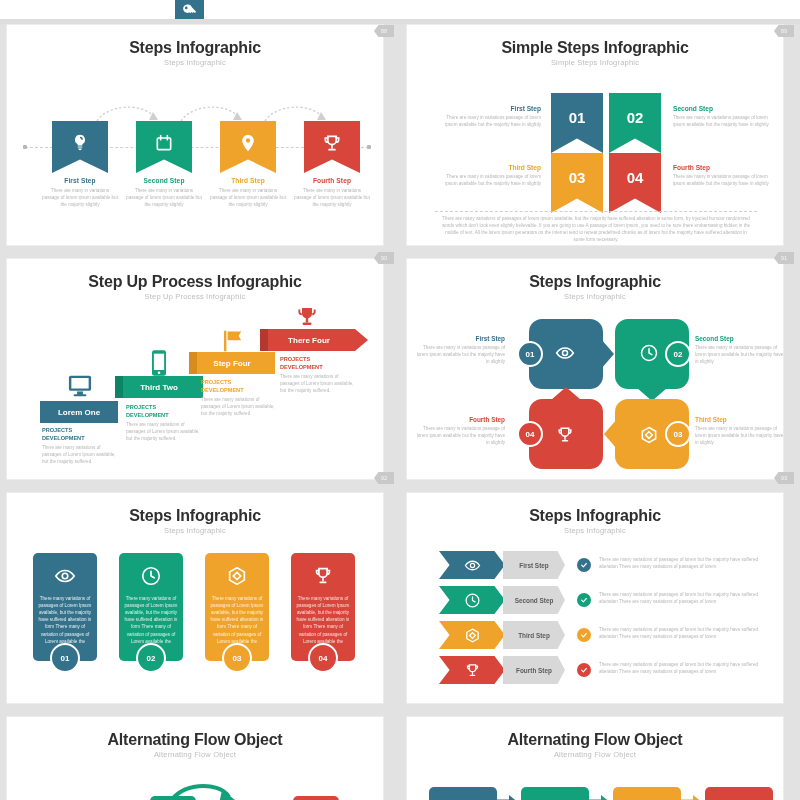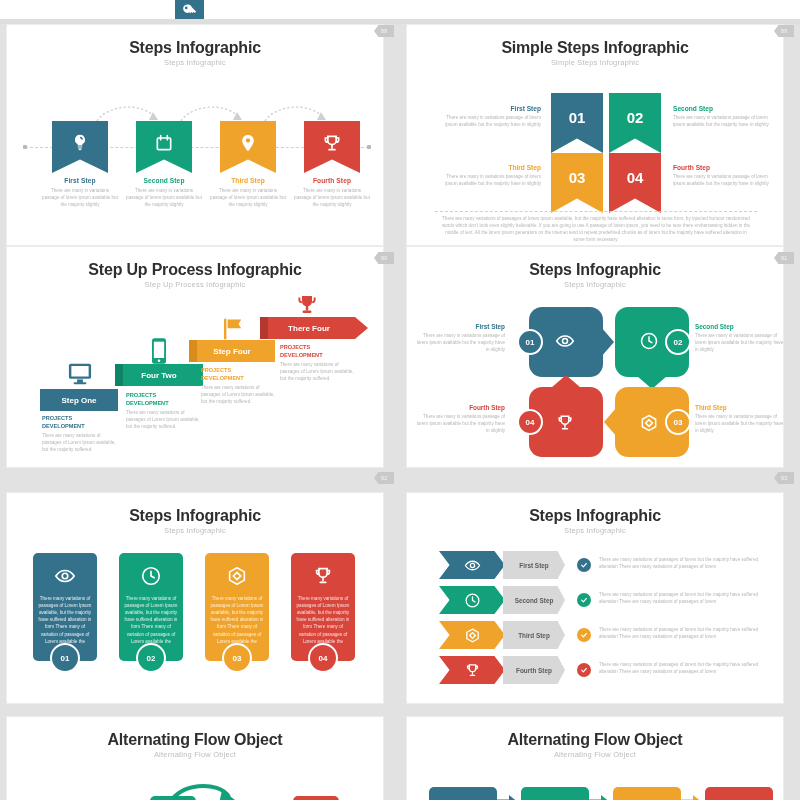--- a/index.html
+++ b/index.html
@@ -30,21 +30,21 @@
   .grid{
     position:absolute; left:0; top:24px; width:800px; height:776px;
   }
   .slide{
     position:absolute; background:#ffffff; overflow:hidden;
     border:1px solid #ececec;
   }
   .col0{ left:6px; width:378px; }
   .col1{ left:406px; width:378px; }
   .row0{ top:0;   height:222px; }
-  .row1{ top:222px; height:222px; }
+  .row1{ top:234px; height:222px; }
   .row2{ top:468px; height:212px; }
   .row3{ top:692px; height:108px; }
 
   .badge{
     position:absolute; width:20px; height:12px;
     background:#c9c9c9; color:#f2f2f2;
     font-size:6px; line-height:12px; text-align:center;
     clip-path:polygon(22% 0,100% 0,100% 100%,22% 100%,0 50%);
   }
   .badge.a{ left:374px; }
@@ -268,34 +268,34 @@
       <div class="s-title" style="top:14px">Step Up Process Infographic</div>
       <div class="s-sub" style="top:33px">Step Up Process Infographic</div>
 
       <svg style="position:absolute; left:58px; top:112px; width:30px; height:28px;" viewBox="0 0 24 24" fill="#34728c">
         <rect x="2.5" y="4" width="19" height="13" rx="1.6"></rect>
         <rect x="4.6" y="6" width="14.8" height="9" fill="#fff"></rect>
         <rect x="9.5" y="17.5" width="5" height="3"></rect>
         <rect x="6.5" y="20" width="11" height="1.6" rx=".8"></rect>
       </svg>
       <div class="stepbar" style="left:33px; top:142px; width:78px; height:22px; background:#34728c;">
-        <span>Step One</span>
+        <span>Lorem One</span>
       </div>
       <div class="stepnote" style="left:35px; top:168px;">
         <div class="h" style="color:#34728c">PROJECTS DEVELOPMENT</div>
         <div class="tiny">There are many variations of passages of Lorem Ipsum available,  but the majority suffered.</div>
       </div>
 
       <svg style="position:absolute; left:143px; top:90px; width:18px; height:28px;" viewBox="0 0 14 24" fill="#12a17a">
         <rect x="1" y="1" width="12" height="22" rx="2"></rect>
         <rect x="2.6" y="4" width="8.8" height="14" fill="#fff"></rect>
         <circle cx="7" cy="20.3" r="1.1" fill="#fff"></circle>
       </svg>
       <div class="stepbar" style="left:108px; top:117px; width:88px; height:22px; background:#12a17a;">
-        <span>Four Two</span>
+        <span>Third Two</span>
       </div>
       <div style="position:absolute; left:108px; top:117px; width:8px; height:22px; background:#0d8465;"></div>
       <div class="stepnote" style="left:119px; top:145px;">
         <div class="h" style="color:#12a17a">PROJECTS DEVELOPMENT</div>
         <div class="tiny">There are many variations of passages of Lorem Ipsum available,  but the majority suffered.</div>
       </div>
 
       <svg style="position:absolute; left:215px; top:69px; width:22px; height:25px;" viewBox="0 0 22 24" fill="#f0a32a">
         <rect x="2" y="2" width="2.4" height="21" rx="1.2"></rect>
         <path d="M5.6 3h13.6l-2.6 4.4 2.6 4.4H5.6z"></path>

